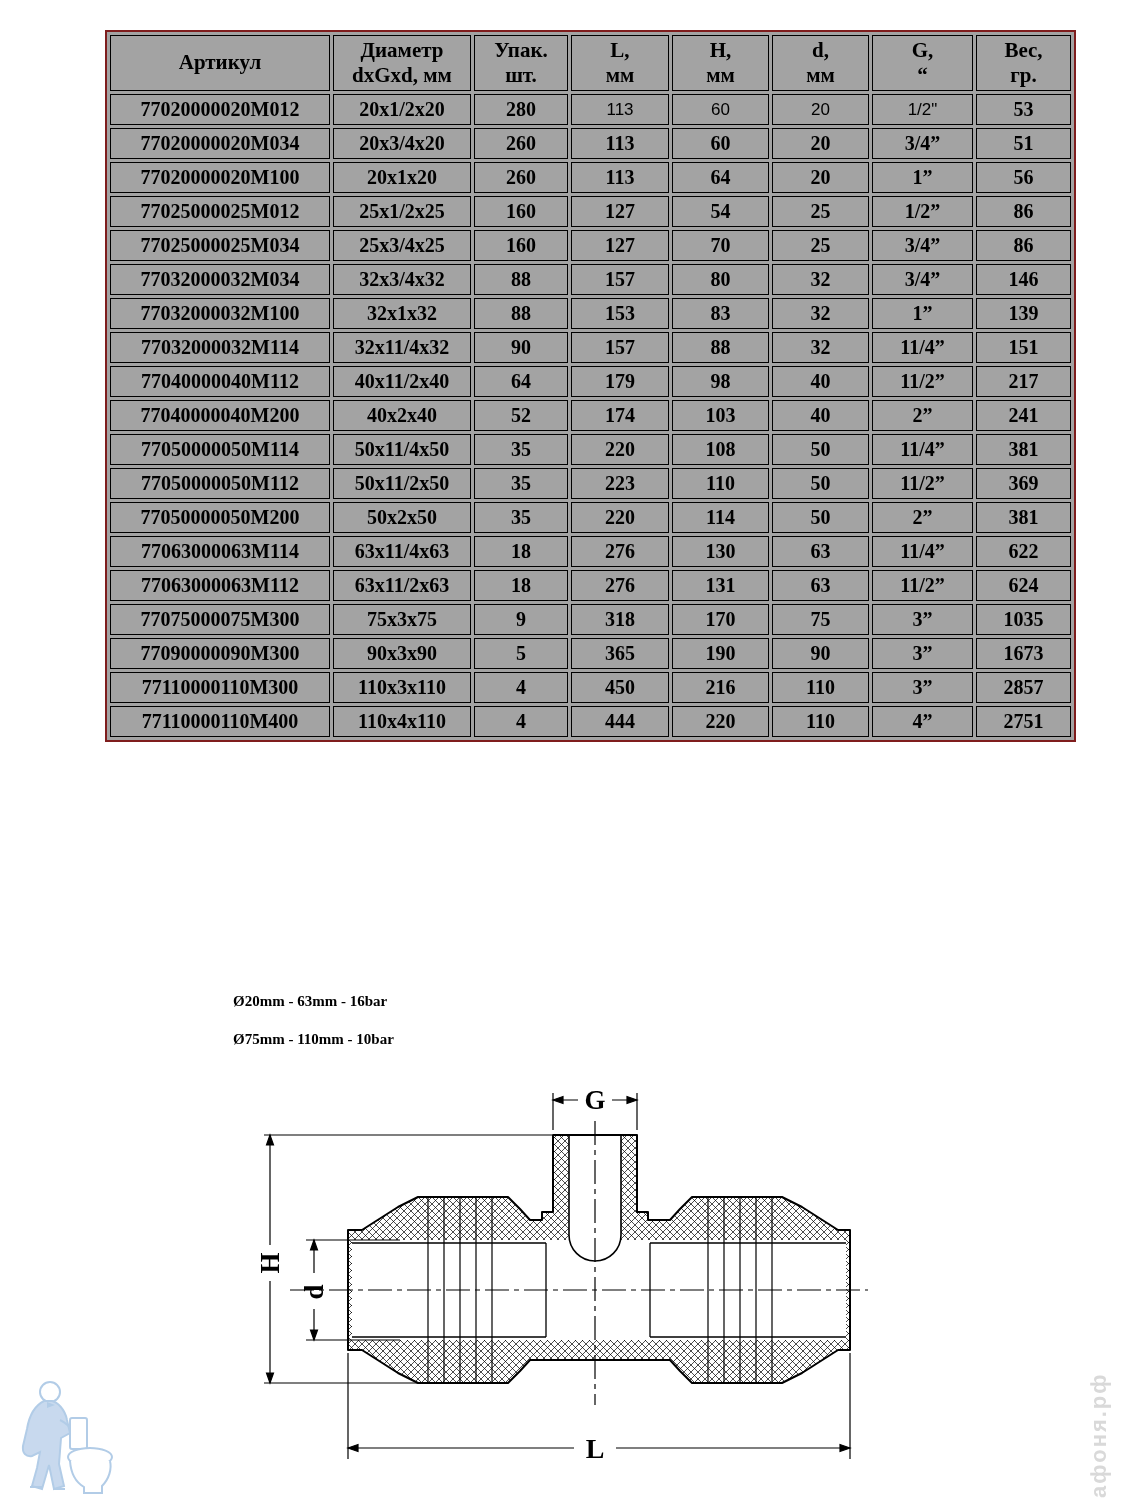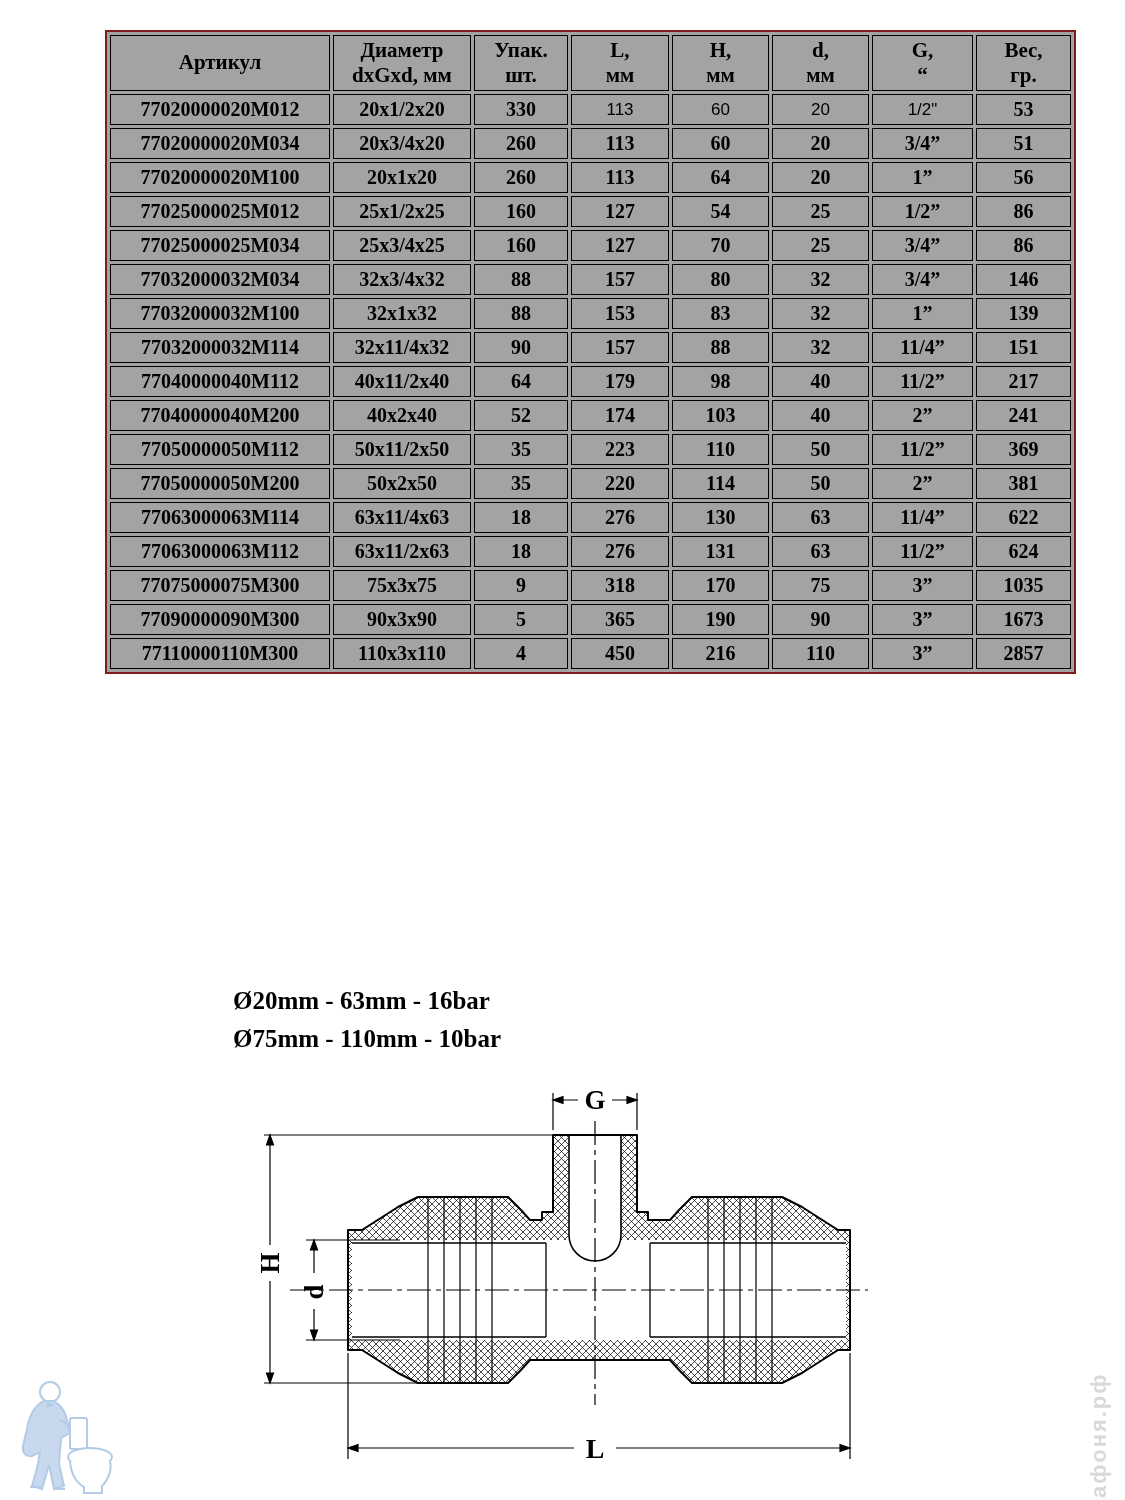--- a/index.html
+++ b/index.html
@@ -25,21 +25,21 @@
     font-size:20px;font-weight:bold;height:31px;
     font-family:"Liberation Serif",serif;
   }
   .spec-table td.plain{
     font-family:"Liberation Sans",sans-serif;font-weight:400;font-size:17px;
   }
   .hline2:empty{display:none;}
   
   .notes{
     position:absolute;left:233px;top:982px;
-    font-size:25px;font-weight:bold;line-height:38px;
+    font-size:15px;font-weight:bold;line-height:38px;
     font-family:"Liberation Serif",serif;
   }
   
   .diagram{position:absolute;left:250px;top:1085px;width:640px;height:415px;}
   
   .plumber{position:absolute;left:8px;top:1376px;width:118px;height:122px;}
   
   .brand{
     position:absolute;left:1086px;top:1498px;
     transform:rotate(-90deg);transform-origin:0 0;
@@ -94,21 +94,21 @@
       <th>
         <div>Вес,</div>
         <div class="hline2">гр.</div>
       </th>
     </tr>
   </thead>
   <tbody>
       <tr>
         <td>77020000020M012</td>
         <td>20x1/2x20</td>
-        <td>330</td>
+        <td>280</td>
         <td class="plain">113</td>
         <td class="plain">60</td>
         <td class="plain">20</td>
         <td class="plain">1/2"</td>
         <td>53</td>
       </tr>
       <tr>
         <td>77020000020M034</td>
         <td>20x3/4x20</td>
         <td>260</td>
@@ -192,20 +192,30 @@
         <td>77040000040M200</td>
         <td>40x2x40</td>
         <td>52</td>
         <td>174</td>
         <td>103</td>
         <td>40</td>
         <td>2”</td>
         <td>241</td>
       </tr>
       <tr>
+        <td>77050000050M114</td>
+        <td>50x11/4x50</td>
+        <td>35</td>
+        <td>220</td>
+        <td>108</td>
+        <td>50</td>
+        <td>11/4”</td>
+        <td>381</td>
+      </tr>
+      <tr>
         <td>77050000050M112</td>
         <td>50x11/2x50</td>
         <td>35</td>
         <td>223</td>
         <td>110</td>
         <td>50</td>
         <td>11/2”</td>
         <td>369</td>
       </tr>
       <tr>
@@ -260,20 +270,30 @@
       </tr>
       <tr>
         <td>77110000110M300</td>
         <td>110x3x110</td>
         <td>4</td>
         <td>450</td>
         <td>216</td>
         <td>110</td>
         <td>3”</td>
         <td>2857</td>
+      </tr>
+      <tr>
+        <td>77110000110M400</td>
+        <td>110x4x110</td>
+        <td>4</td>
+        <td>444</td>
+        <td>220</td>
+        <td>110</td>
+        <td>4”</td>
+        <td>2751</td>
       </tr>
     </tbody>
 </table>
 
 <div class="notes">
   <div>Ø20mm - 63mm - 16bar</div>
   <div>Ø75mm - 110mm - 10bar</div>
 </div>
 
 <svg class="diagram" viewBox="0 0 640 415" xmlns="http://www.w3.org/2000/svg">

